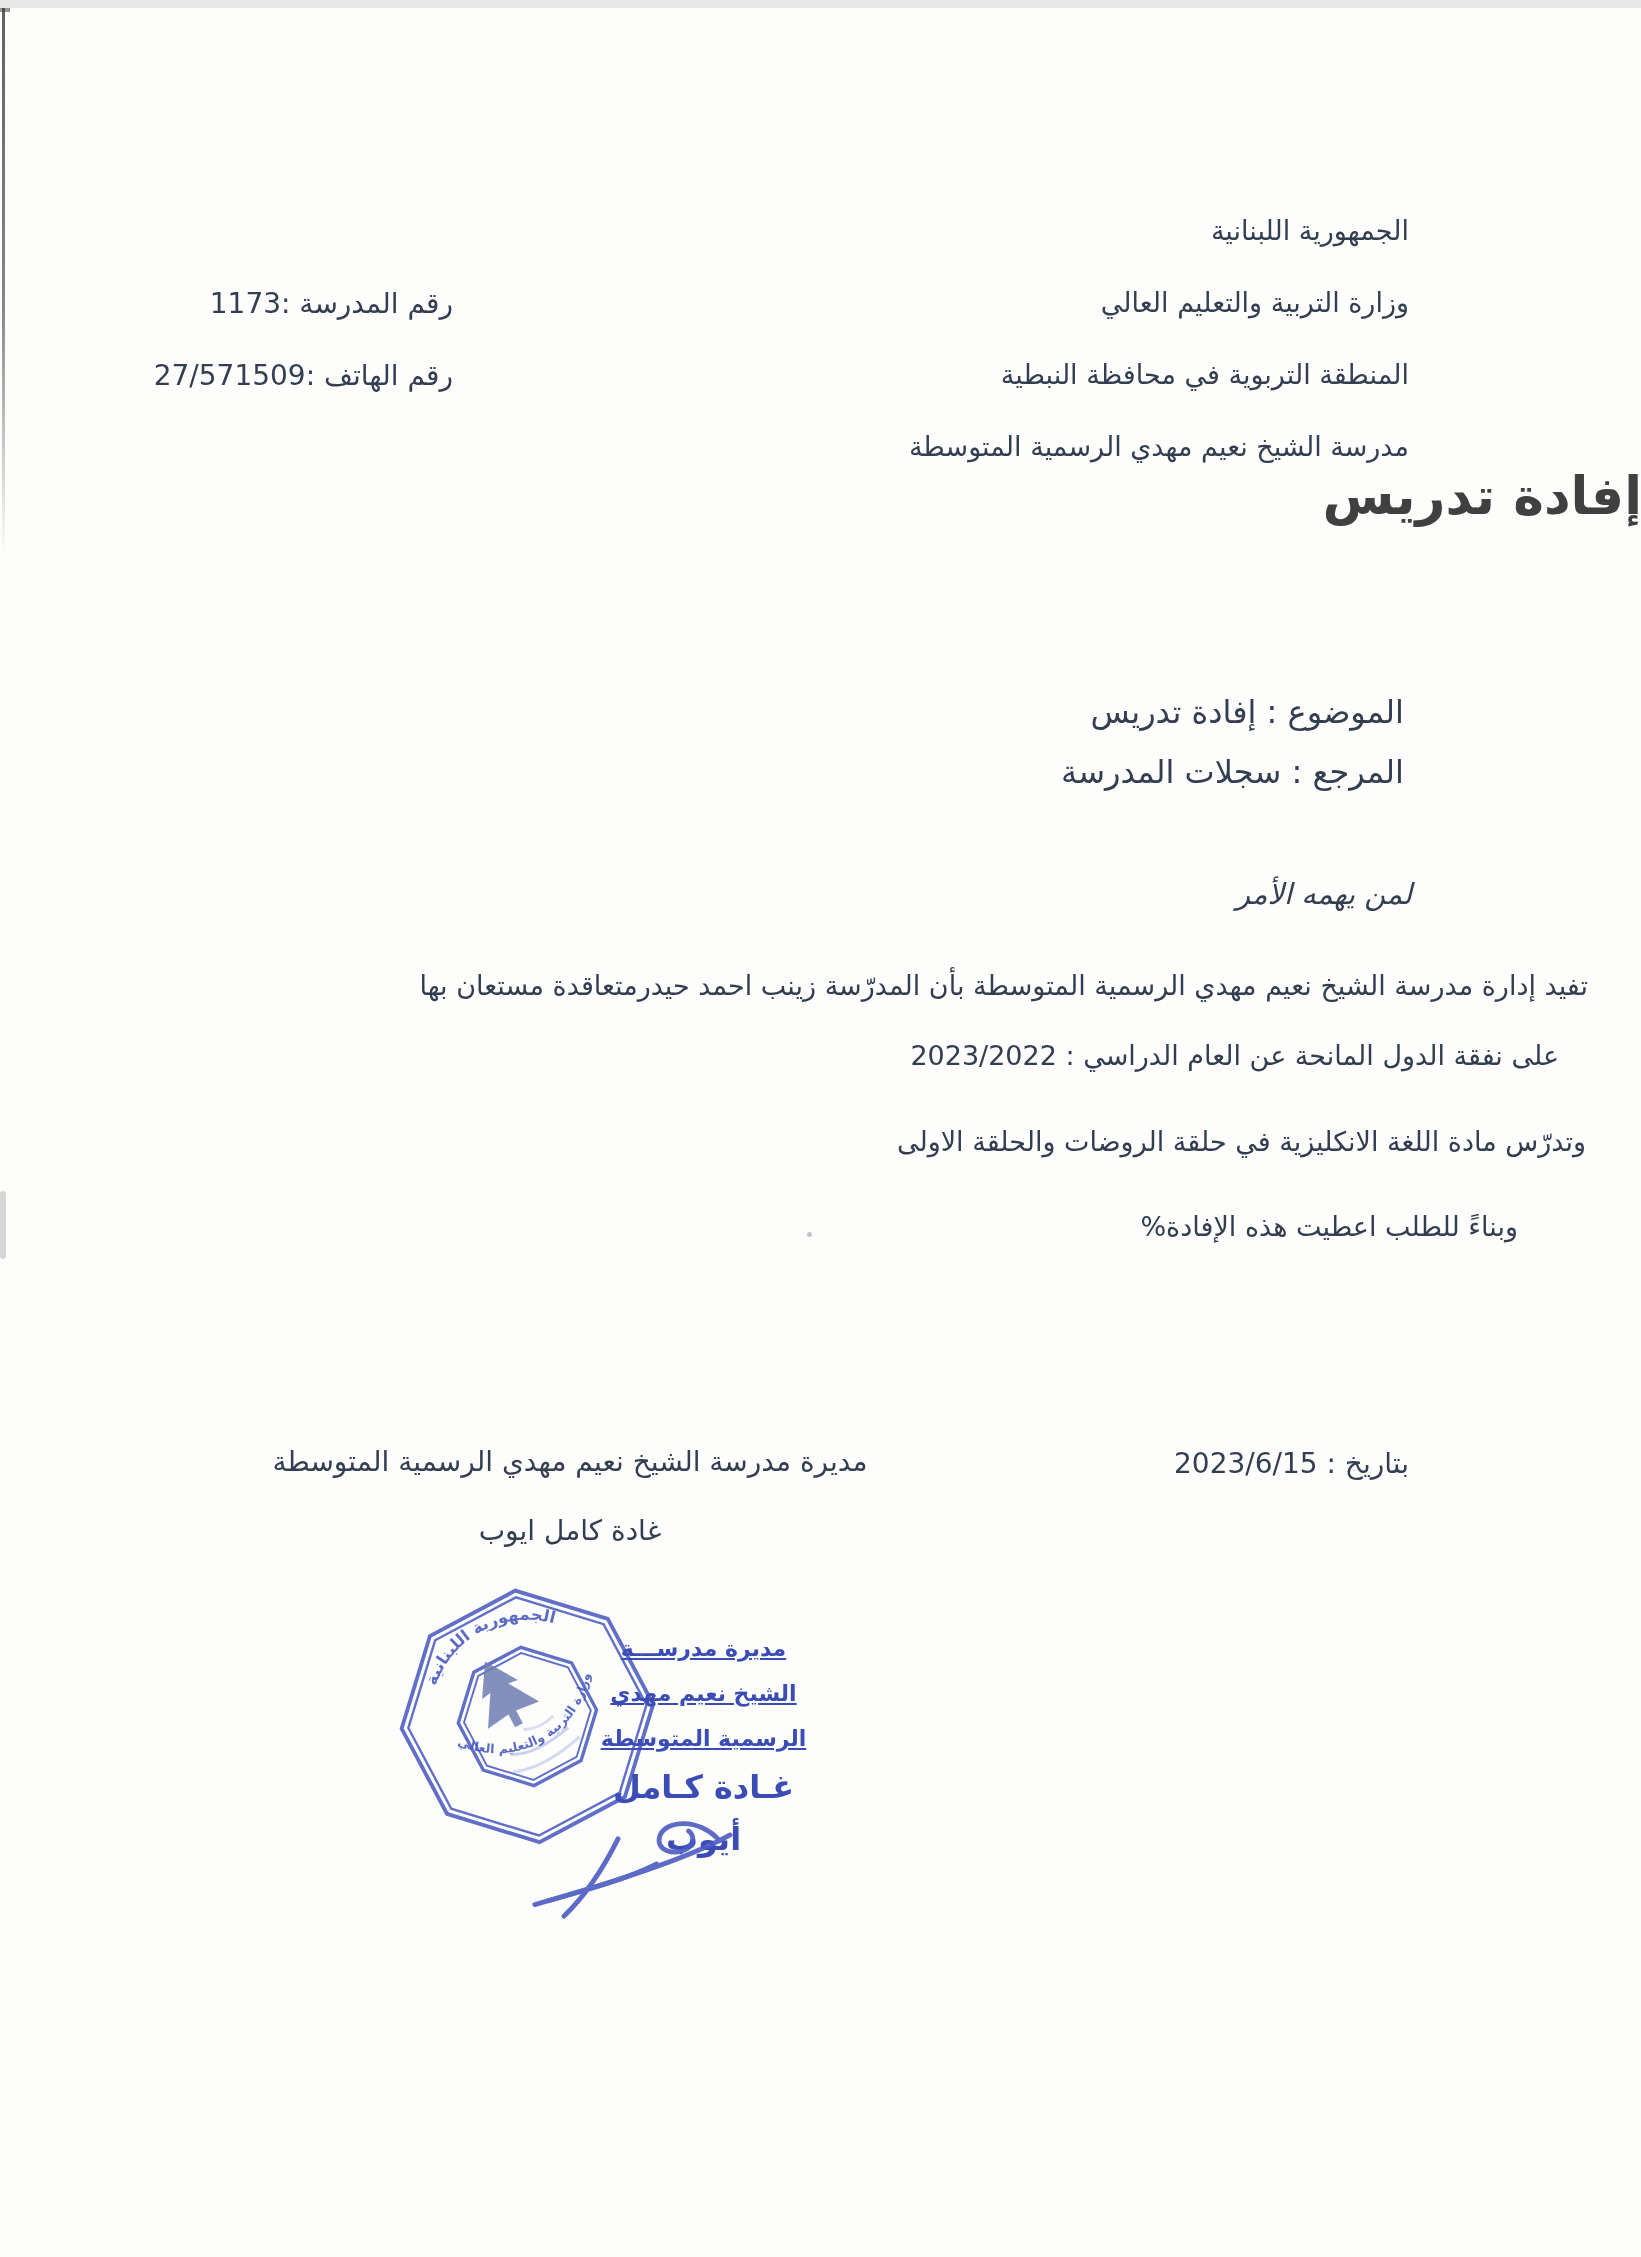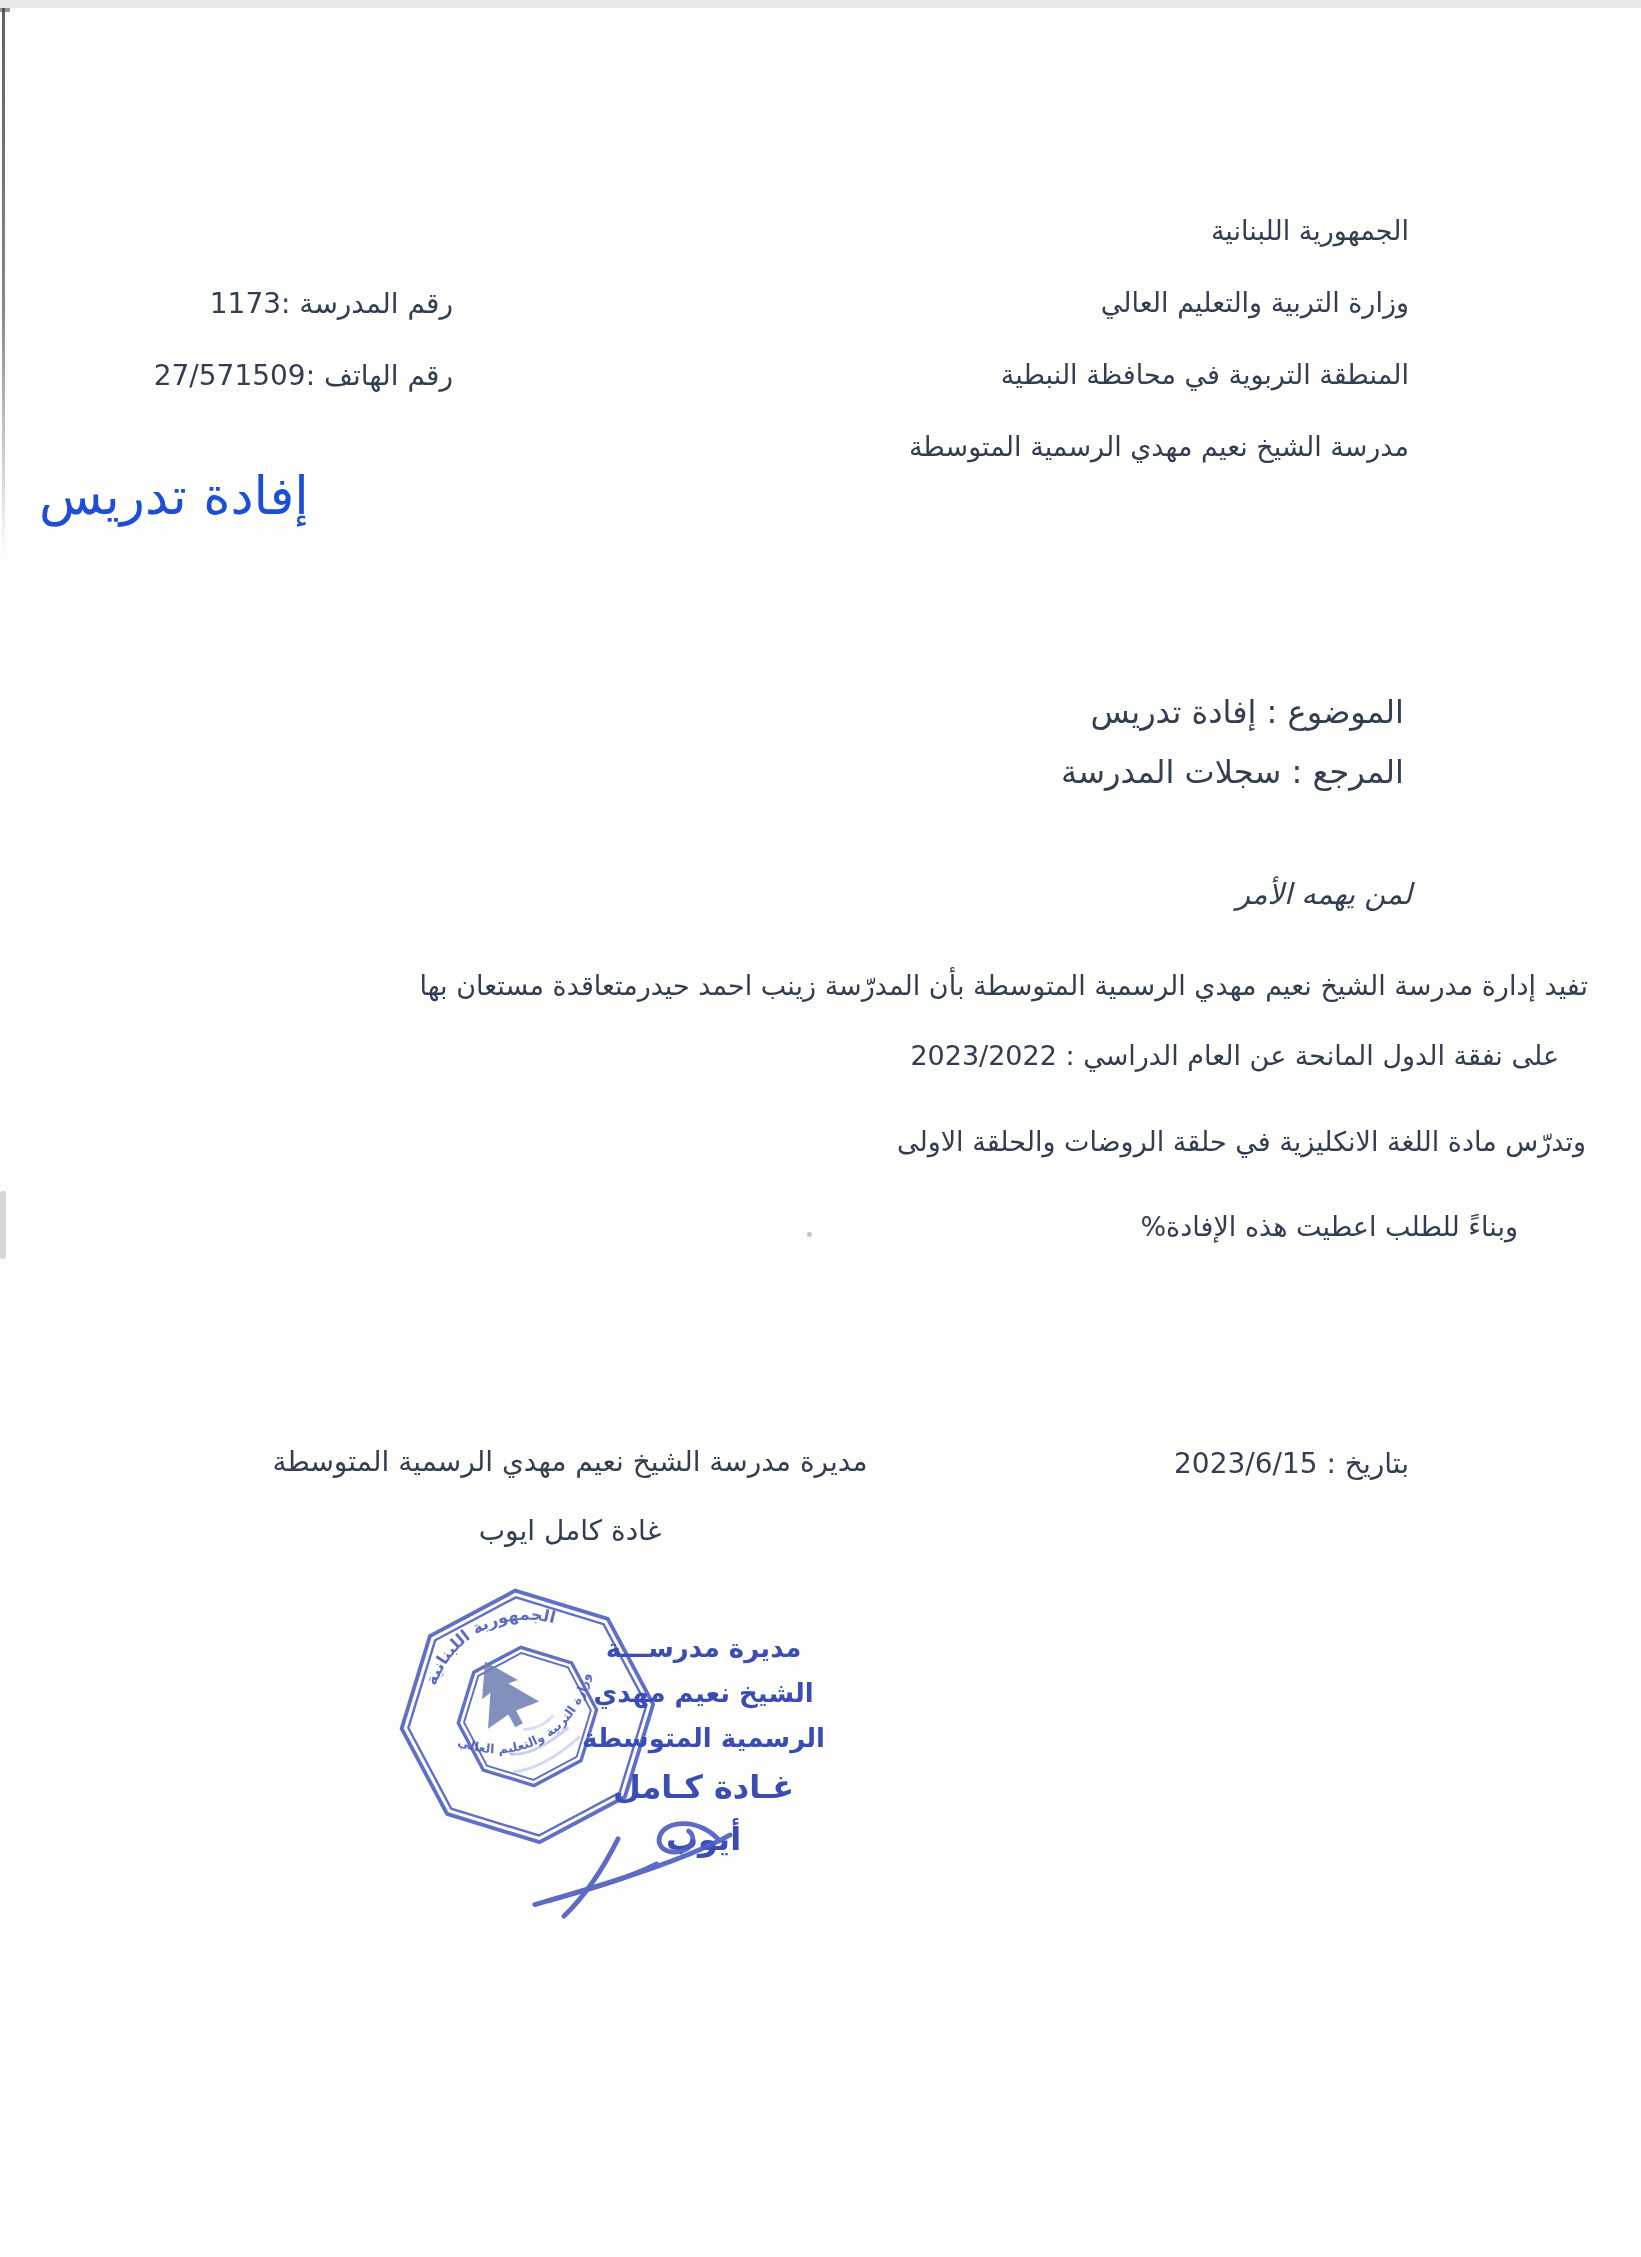--- a/index.html
+++ b/index.html
@@ -15,22 +15,22 @@
   .abs{position:absolute;}
   .rtl{direction:rtl;unicode-bidi:embed;text-align:right;}
   .ws-pre{white-space:pre;}
   .nowrap{white-space:nowrap;}
 
   .hdr-right{top:187px;right:232px;font-size:27px;line-height:72px;}
   .hdr-left{top:260px;right:1188px;font-size:28px;line-height:72px;}
 
   .doc-title{
     top:458px;left:39px;width:1603px;
-    text-align:left;
-    font-size:52px;font-weight:normal;color:#1d4ed8;
+    text-align:right;
+    font-size:52px;font-weight:bold;color:#404040;
     letter-spacing:1px;
   }
 
   .meta-block{top:674px;right:237px;font-size:32px;line-height:60px;}
   .salutation{top:869px;right:229px;font-size:29px;font-style:italic;}
 
   .body-line{font-size:27px;color:#323d4f;}
   .bl1{top:962px;right:53px;}
   .bl2{top:1032px;right:82px;}
   .bl3{top:1118px;right:55px;}
@@ -40,21 +40,21 @@
 
   .signer{top:1433px;left:232px;width:676px;text-align:center;font-size:28px;line-height:42px;}
   .signer .name{margin-top:27px;}
 
   .stamp-text{
     top:1618px;left:575px;width:257px;
     text-align:center;
     color:#3b4db5;font-weight:bold;
     direction:rtl;
   }
-  .stamp-text .sline{font-size:26px;line-height:45px;}
+  .stamp-text .sline{font-size:22px;line-height:45px;text-decoration:underline;}
   .stamp-text .sname{font-size:32px;line-height:52px;}
 
   
   .edge-line{left:1.9px;top:0;width:2.9px;height:546px;
     background:linear-gradient(180deg,#3a3a3a 0%,#6a6a6a 55%,rgba(120,120,120,0) 100%);
     opacity:.8;}
   .edge-tick{left:0;top:0;width:9.7px;height:3.9px;background:#444;opacity:.55;}
   .edge-blob{left:0;top:1183px;width:5.8px;height:68px;background:rgba(100,100,110,.25);border-radius:2.9px;}
   .spot{left:807px;top:1224px;width:4.8px;height:4.8px;border-radius:50%;background:rgba(130,135,145,.5);}
 </style>

